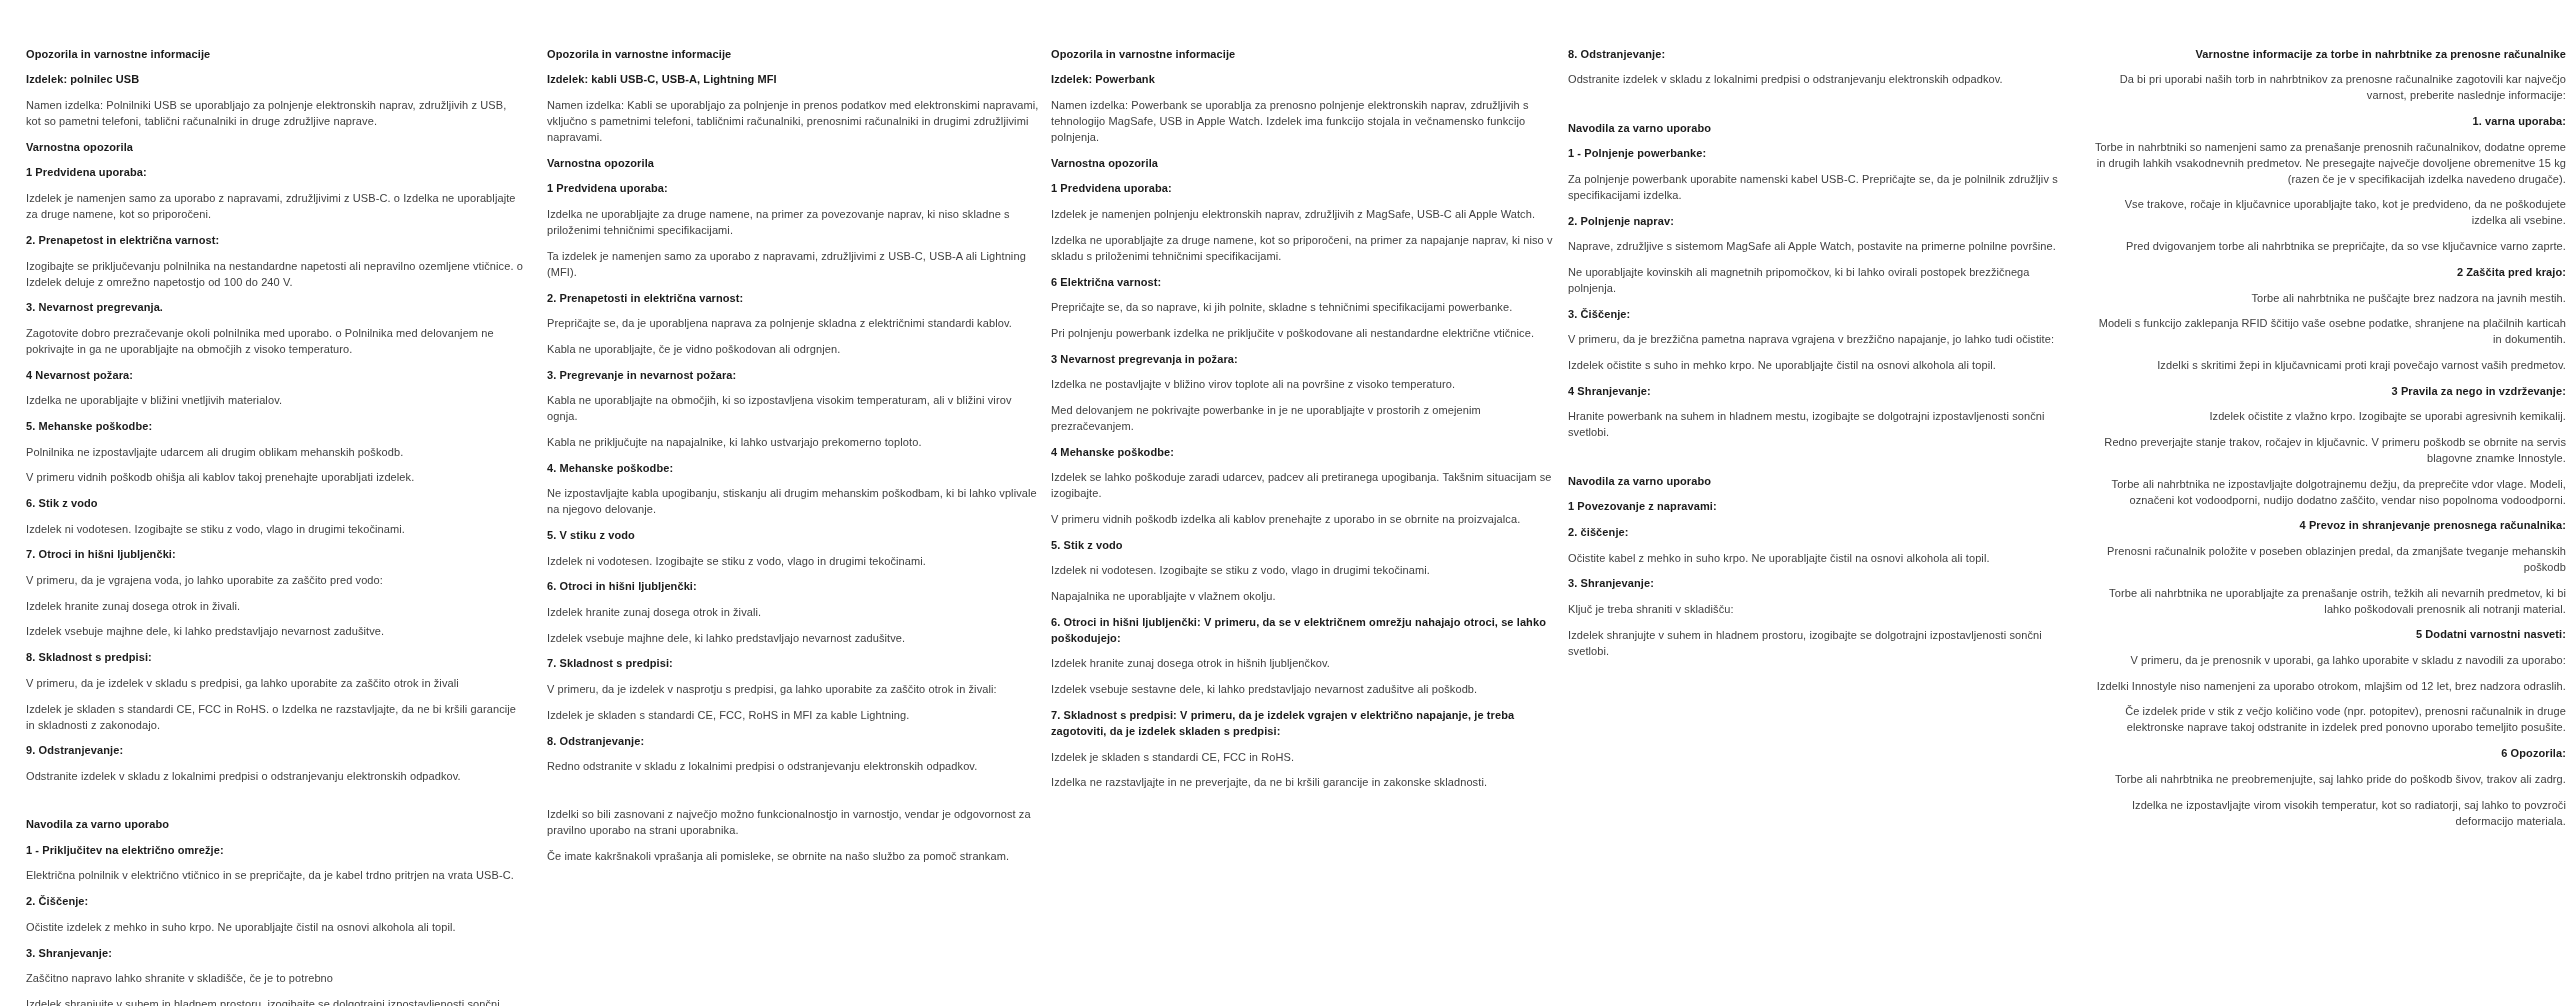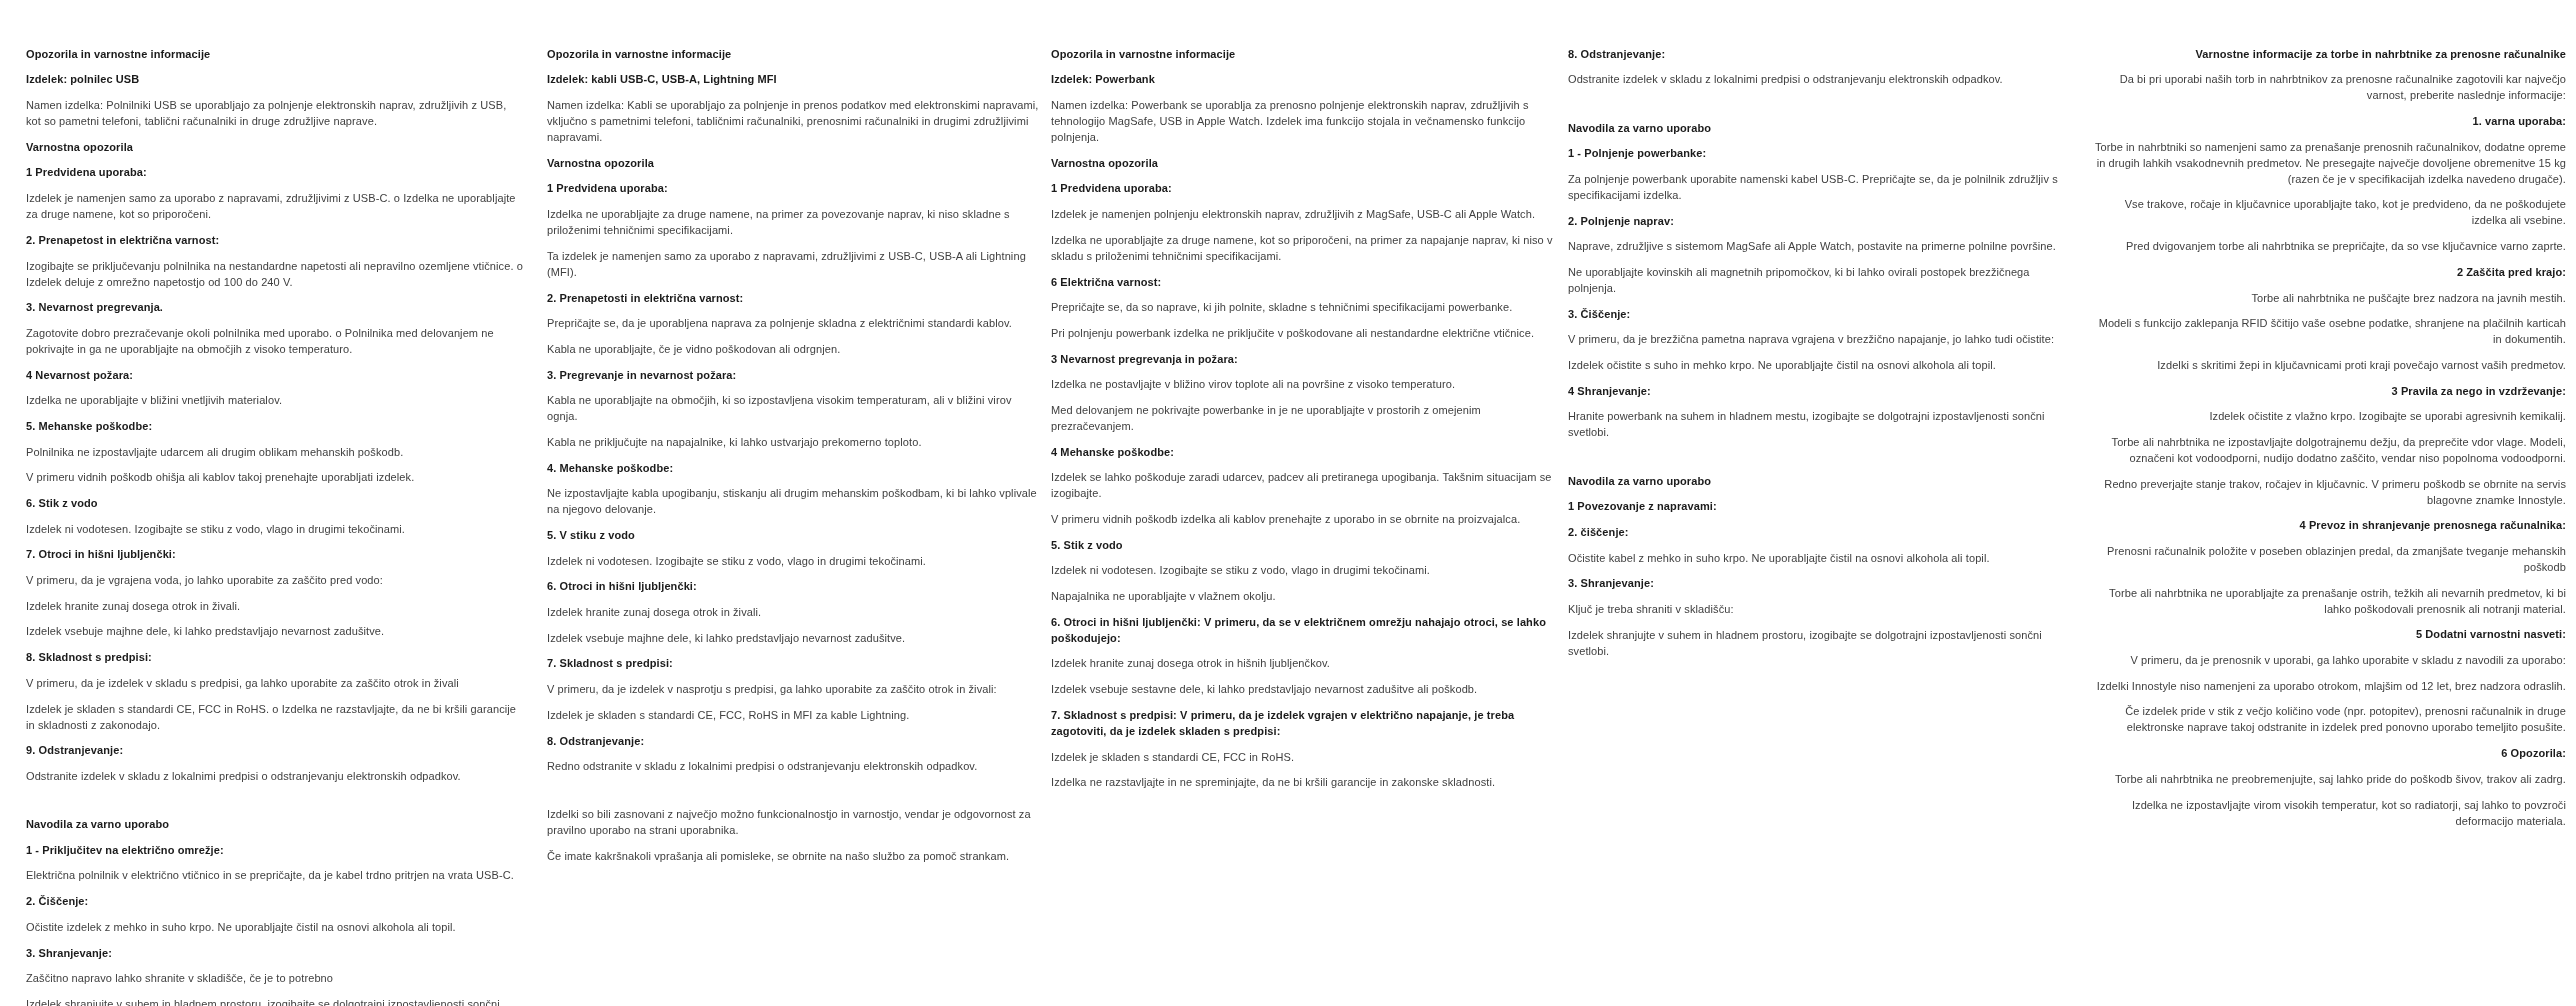--- a/index.html
+++ b/index.html
@@ -126,21 +126,21 @@
       <div class="p">Izdelek se lahko poškoduje zaradi udarcev, padcev ali pretiranega upogibanja. Takšnim situacijam se izogibajte.</div>
       <div class="p">V primeru vidnih poškodb izdelka ali kablov prenehajte z uporabo in se obrnite na proizvajalca.</div>
       <div class="h">5. Stik z vodo</div>
       <div class="p">Izdelek ni vodotesen. Izogibajte se stiku z vodo, vlago in drugimi tekočinami.</div>
       <div class="p">Napajalnika ne uporabljajte v vlažnem okolju.</div>
       <div class="h">6. Otroci in hišni ljubljenčki: V primeru, da se v električnem omrežju nahajajo otroci, se lahko poškodujejo:</div>
       <div class="p">Izdelek hranite zunaj dosega otrok in hišnih ljubljenčkov.</div>
       <div class="p">Izdelek vsebuje sestavne dele, ki lahko predstavljajo nevarnost zadušitve ali poškodb.</div>
       <div class="h">7. Skladnost s predpisi: V primeru, da je izdelek vgrajen v električno napajanje, je treba zagotoviti, da je izdelek skladen s predpisi:</div>
       <div class="p">Izdelek je skladen s standardi CE, FCC in RoHS.</div>
-      <div class="p">Izdelka ne razstavljajte in ne spreminjajte, da ne bi kršili garancije in zakonske skladnosti.</div>
+      <div class="p">Izdelka ne razstavljajte in ne preverjajte, da ne bi kršili garancije in zakonske skladnosti.</div>
     </div>
   <div class="col" id="col-3">
       <div class="h">8. Odstranjevanje:</div>
       <div class="p">Odstranite izdelek v skladu z lokalnimi predpisi o odstranjevanju elektronskih odpadkov.</div>
       <div class="gap"></div>
       <div class="h">Navodila za varno uporabo</div>
       <div class="h">1 - Polnjenje powerbanke:</div>
       <div class="p">Za polnjenje powerbank uporabite namenski kabel USB-C. Prepričajte se, da je polnilnik združljiv s specifikacijami izdelka.</div>
       <div class="h">2. Polnjenje naprav:</div>
       <div class="p">Naprave, združljive s sistemom MagSafe ali Apple Watch, postavite na primerne polnilne površine.</div>
@@ -165,22 +165,22 @@
       <div class="h">1. varna uporaba:</div>
       <div class="p">Torbe in nahrbtniki so namenjeni samo za prenašanje prenosnih računalnikov, dodatne opreme in drugih lahkih vsakodnevnih predmetov. Ne presegajte največje dovoljene obremenitve 15 kg (razen če je v specifikacijah izdelka navedeno drugače).</div>
       <div class="p">Vse trakove, ročaje in ključavnice uporabljajte tako, kot je predvideno, da ne poškodujete izdelka ali vsebine.</div>
       <div class="p">Pred dvigovanjem torbe ali nahrbtnika se prepričajte, da so vse ključavnice varno zaprte.</div>
       <div class="h">2 Zaščita pred krajo:</div>
       <div class="p">Torbe ali nahrbtnika ne puščajte brez nadzora na javnih mestih.</div>
       <div class="p">Modeli s funkcijo zaklepanja RFID ščitijo vaše osebne podatke, shranjene na plačilnih karticah in dokumentih.</div>
       <div class="p">Izdelki s skritimi žepi in ključavnicami proti kraji povečajo varnost vaših predmetov.</div>
       <div class="h">3 Pravila za nego in vzdrževanje:</div>
       <div class="p">Izdelek očistite z vlažno krpo. Izogibajte se uporabi agresivnih kemikalij.</div>
+      <div class="p">Redno preverjajte stanje trakov, ročajev in ključavnic. V primeru poškodb se obrnite na servis blagovne znamke Innostyle.</div>
       <div class="p">Torbe ali nahrbtnika ne izpostavljajte dolgotrajnemu dežju, da preprečite vdor vlage. Modeli, označeni kot vodoodporni, nudijo dodatno zaščito, vendar niso popolnoma vodoodporni.</div>
-      <div class="p">Redno preverjajte stanje trakov, ročajev in ključavnic. V primeru poškodb se obrnite na servis blagovne znamke Innostyle.</div>
       <div class="h">4 Prevoz in shranjevanje prenosnega računalnika:</div>
       <div class="p">Prenosni računalnik položite v poseben oblazinjen predal, da zmanjšate tveganje mehanskih poškodb</div>
       <div class="p">Torbe ali nahrbtnika ne uporabljajte za prenašanje ostrih, težkih ali nevarnih predmetov, ki bi lahko poškodovali prenosnik ali notranji material.</div>
       <div class="h">5 Dodatni varnostni nasveti:</div>
       <div class="p">V primeru, da je prenosnik v uporabi, ga lahko uporabite v skladu z navodili za uporabo:</div>
       <div class="p">Izdelki Innostyle niso namenjeni za uporabo otrokom, mlajšim od 12 let, brez nadzora odraslih.</div>
       <div class="p">Če izdelek pride v stik z večjo količino vode (npr. potopitev), prenosni računalnik in druge elektronske naprave takoj odstranite in izdelek pred ponovno uporabo temeljito posušite.</div>
       <div class="h">6 Opozorila:</div>
       <div class="p">Torbe ali nahrbtnika ne preobremenjujte, saj lahko pride do poškodb šivov, trakov ali zadrg.</div>
       <div class="p">Izdelka ne izpostavljajte virom visokih temperatur, kot so radiatorji, saj lahko to povzroči deformacijo materiala.</div>

